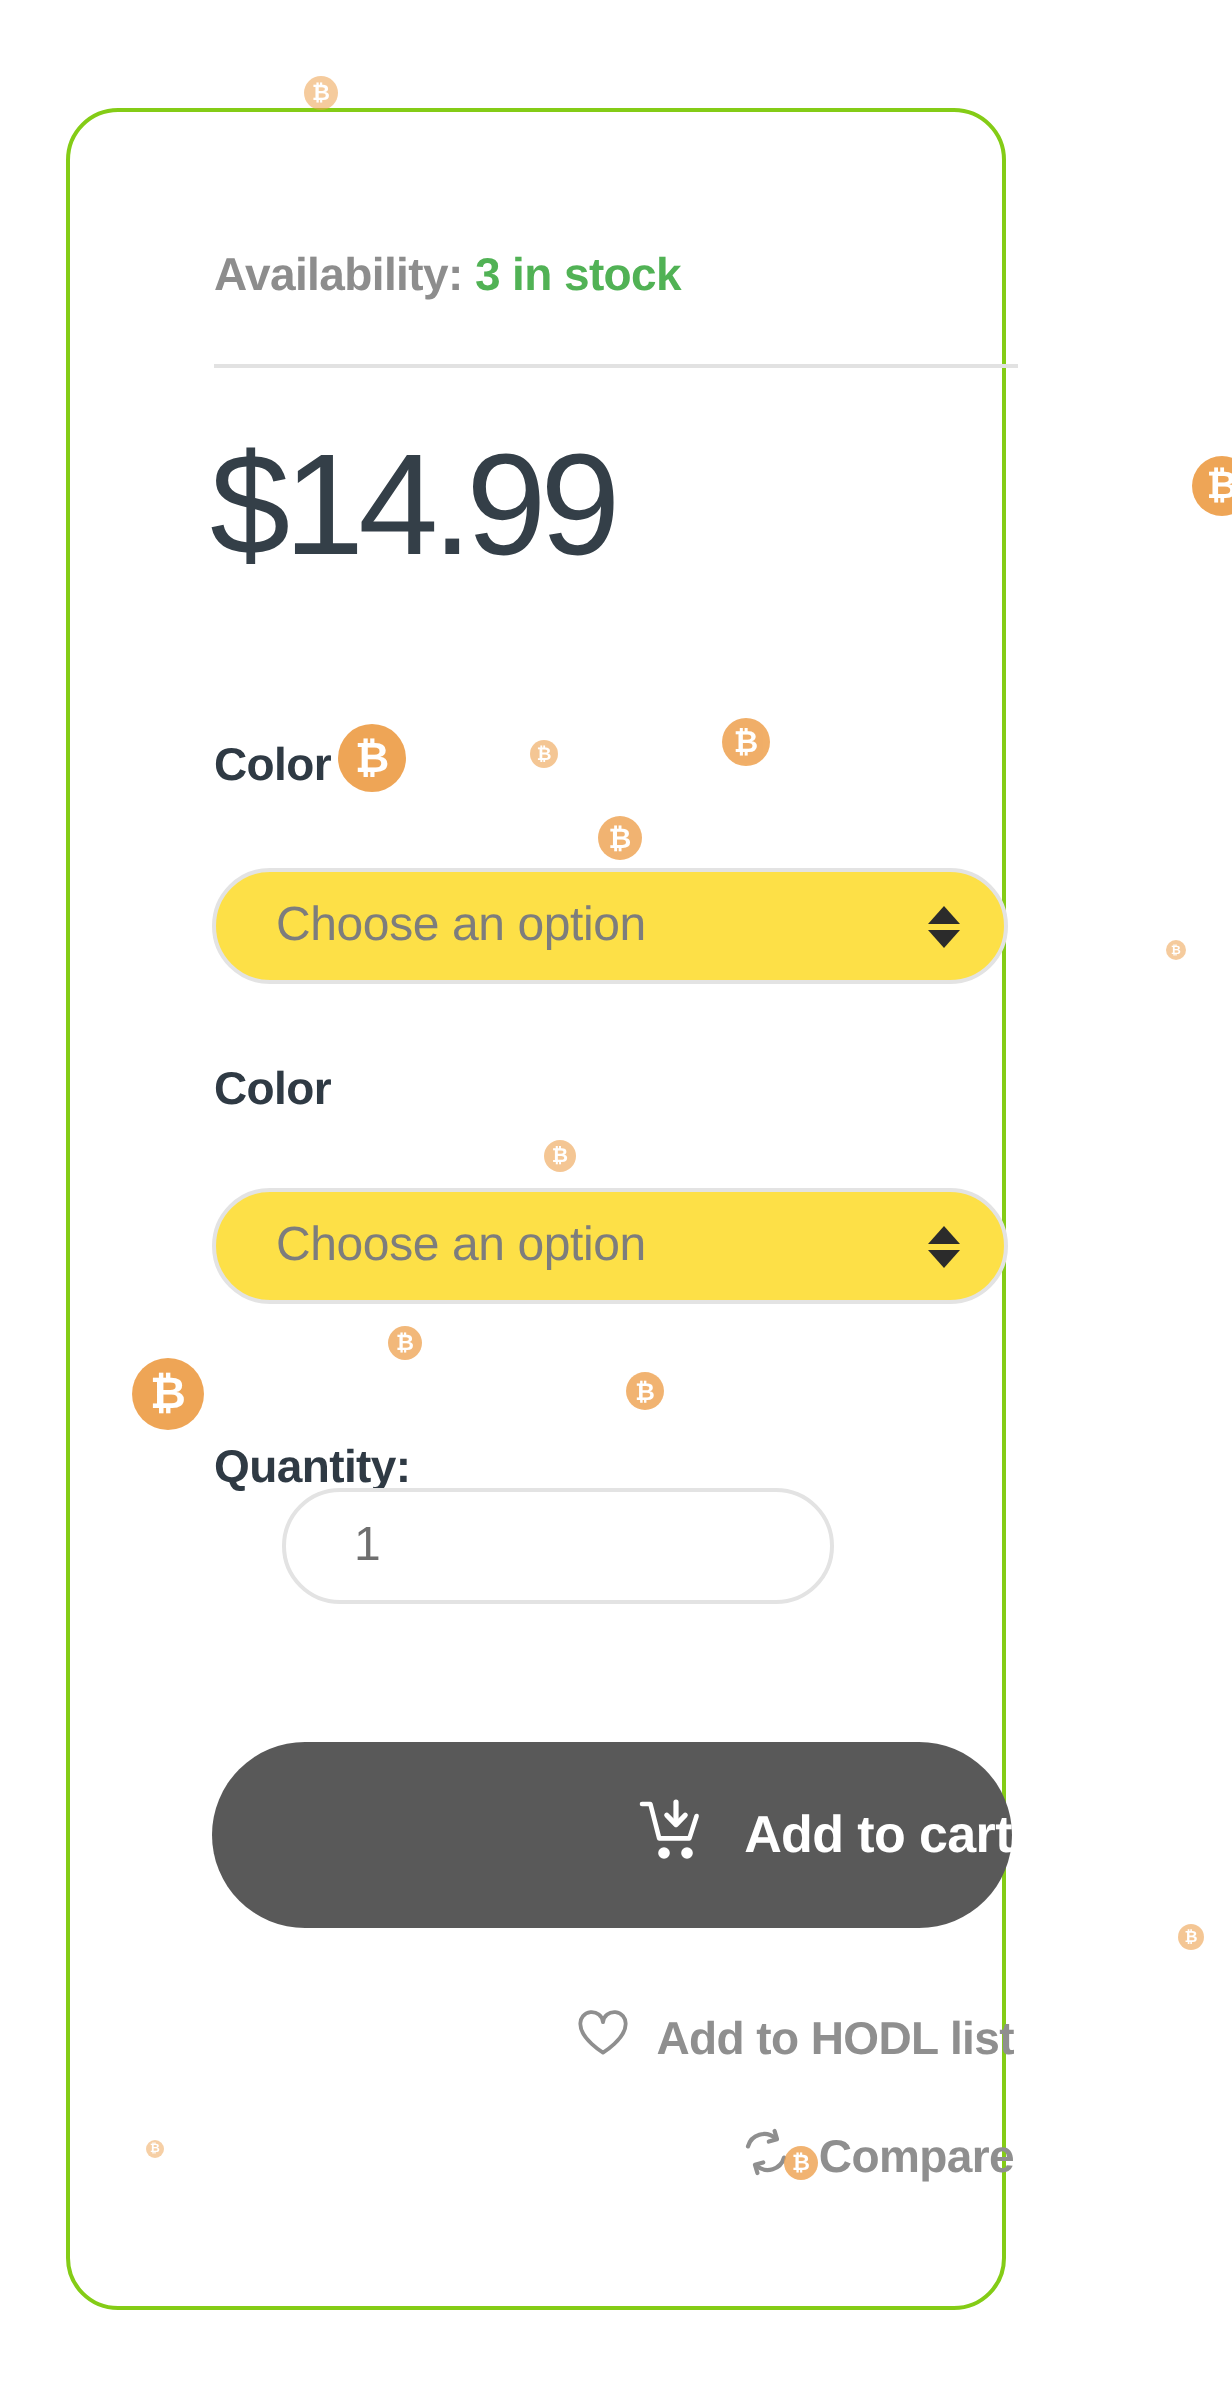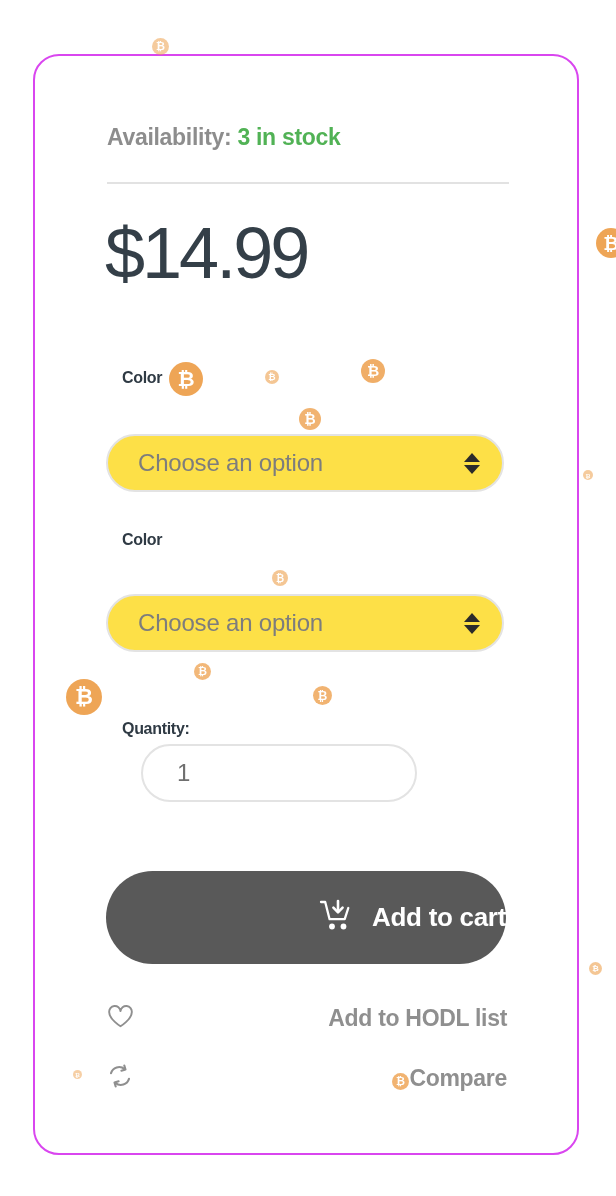--- a/index.html
+++ b/index.html
@@ -17,23 +17,23 @@
     width: 616px;
     height: 1196px;
     background: #ffffff;
   }
 
   
   .product-card {
     position: absolute;
     left: 33px;
     top: 54px;
-    width: 546px;
+    width: 470px;
     height: 1101px;
-    border: 2px solid #d946ef;
+    border: 2px solid #84cc16;
     border-radius: 26px;
     background: #ffffff;
     padding: 0 48px;
     z-index: 2;
   }
 
   
   .availability-row {
     position: absolute;
     left: 72px;
@@ -63,25 +63,24 @@
     font-size: 72px;
     font-weight: 400;
     letter-spacing: -3px;
     color: #343f48;
     line-height: 1;
   }
 
   
   .field-label {
     position: absolute;
-    font-size: 16px;
+    font-size: 23px;
     font-weight: 800;
     letter-spacing: -0.3px;
     color: #2f3a44;
-    margin-left: 15px;
   }
   .label-color    { left: 72px; top: 313px; }
   .label-size     { left: 72px; top: 475px; }
   .label-quantity { left: 72px; top: 664px; }
 
   .select-box {
     position: absolute;
     left: 71px;
     width: 398px;
     height: 58px;
@@ -165,21 +164,21 @@
     font-weight: 800;
     letter-spacing: -0.3px;
     color: #ffffff;
   }
 
   
   .link-row {
     position: absolute;
     display: flex;
     align-items: center;
-    justify-content: space-between;
+    justify-content: flex-end;
     gap: 13px;
     cursor: pointer;
     color: #8f8f8f;
   }
   .link-hodl { left: 72px; top: 948px; width: 400px; }
   .link-compare { left: 72px; top: 1008px; width: 400px; }
   .link-text {
     font-size: 23px;
     font-weight: 800;
     letter-spacing: -0.3px;

